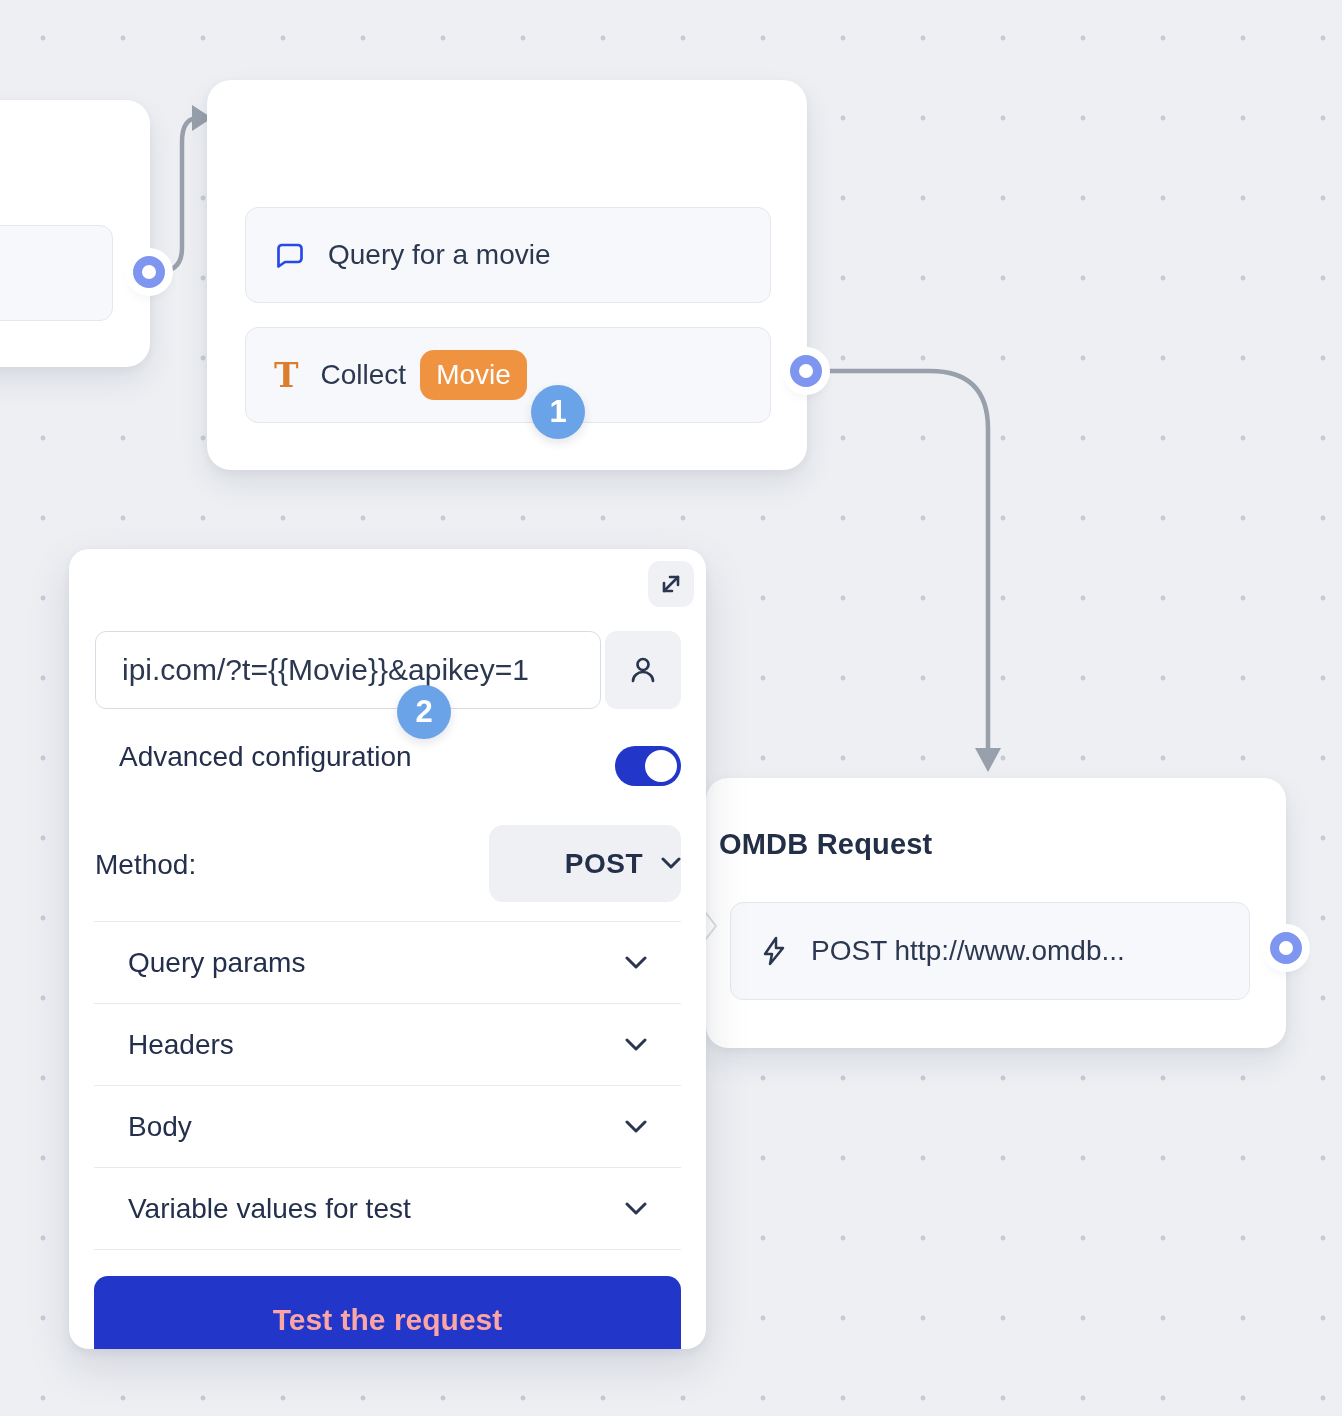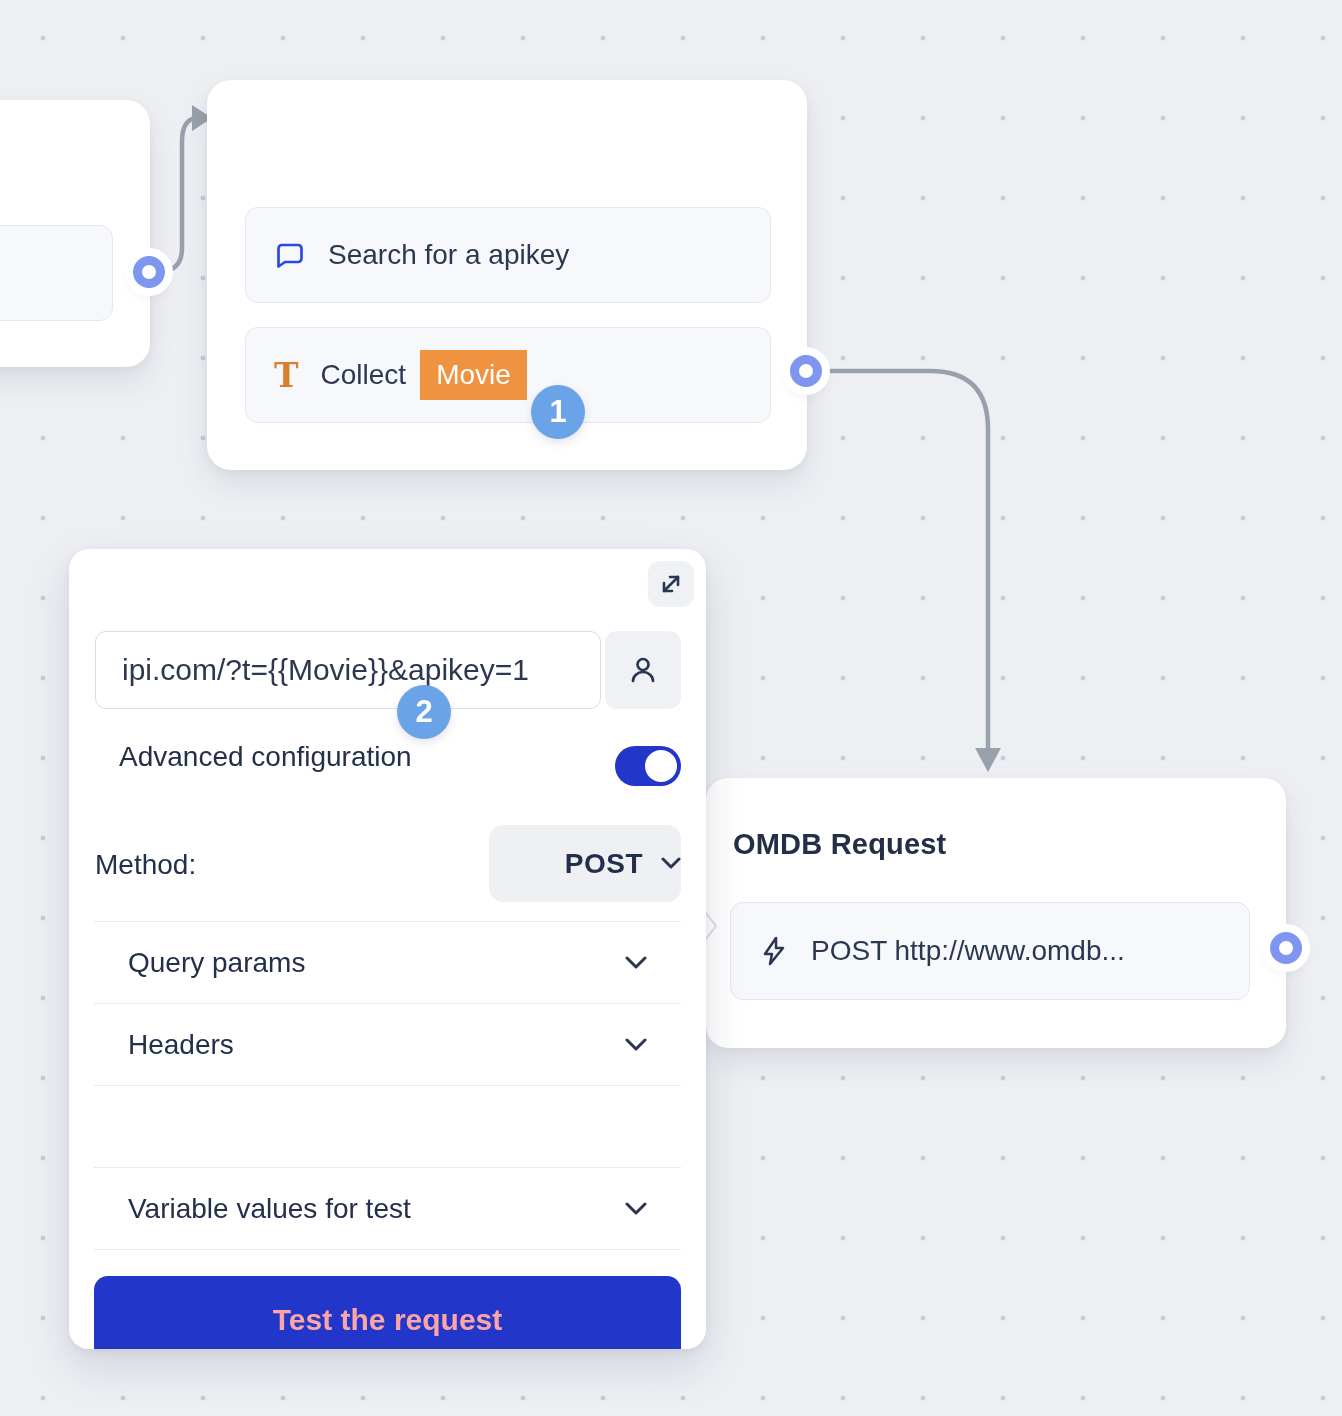--- a/index.html
+++ b/index.html
@@ -26,21 +26,21 @@
     box-shadow:0 14px 30px rgba(30,40,70,0.09), 0 3px 8px rgba(30,40,70,0.05);
   }
   .card-title { font-size:29px; font-weight:700; color:#232e47; letter-spacing:0.2px; }
   .step-row {
     position:absolute; background:#f7f8fb; border:1.5px solid #e4e7ed; border-radius:13px;
     display:flex; align-items:center; gap:22px; padding:0 28px;
   }
   .step-label { font-size:28px; color:#2c3850; white-space:nowrap; }
   .chip {
     display:inline-block; background:#ef9340; color:#ffffff; font-size:28px;
-    padding:7px 16px; border-radius:0; margin-left:14px; line-height:1.3;
+    padding:7px 16px; border-radius:14px; margin-left:14px; line-height:1.3;
   }
   .t-icon { font-family:"DejaVu Serif", serif; font-weight:700; font-size:33px; color:#db7f2e; line-height:1; }
 
   
   .port {
     position:absolute; z-index:20; width:14px; height:14px; background:#ffffff;
     border:9px solid #7e96f0; border-radius:50%;
     box-shadow:0 0 0 8px #ffffff, 0 6px 14px rgba(30,40,70,0.12);
     box-sizing:content-box;
   }
@@ -108,35 +108,35 @@
 </div>
 <div class="port" style="left:133px; top:256px;"></div>
 
 <div class="card" style="left:207px; top:80px; width:600px; height:390px;">
   <div class="card-title abs" style="left:50px; top:131px;">Movie search</div>
 
   <div class="step-row" style="left:38px; top:127px; width:526px; height:96px;">
     <svg width="32" height="32" viewBox="0 0 32 32" style="stroke:#2849e8; fill:none; stroke-width:2.7; stroke-linejoin:round; stroke-linecap:round;">
       <path d="M9 6 h15 a3.5 3.5 0 0 1 3.5 3.5 v10 a3.5 3.5 0 0 1 -3.5 3.5 h-13 l-6.5 4.5 v-18 a3.5 3.5 0 0 1 3.5 -3.5 z"></path>
     </svg>
-    <span class="step-label">Search for a apikey</span>
+    <span class="step-label">Query for a movie</span>
   </div>
 
   <div class="step-row" style="left:38px; top:247px; width:526px; height:96px;">
     <span class="t-icon">T</span>
     <span class="step-label">
       <span>Collect</span><span class="chip">Movie</span>
     </span>
   </div>
 </div>
 <div class="port" style="left:790px; top:355px;"></div>
 <div class="num-badge" style="left:531px; top:385px;">1</div>
 
 <div class="card" style="left:706px; top:778px; width:580px; height:270px; border-radius:22px;">
-  <div class="card-title abs" style="left:27px; top:50px;">OMDB Request</div>
+  <div class="card-title abs" style="left:13px; top:50px;">OMDB Request</div>
 
   <div class="step-row" style="left:24px; top:124px; width:520px; height:98px;">
     <svg width="30" height="32" viewBox="0 0 30 32" class="stroke-ic" style="stroke-width:2.5;">
       <path d="M17 3 L6 19 h7 l-2 10 L24 13 h-7 z"></path>
     </svg>
     <span class="step-label">POST http://www.omdb...</span>
   </div>
 
   <svg width="22" height="44" viewBox="0 0 22 44" style="position:absolute; left:-6px; top:126px;">
     <path d="M2 4 L16 22 L2 40" fill="#ffffff" stroke="#d9dde3" stroke-width="2" stroke-linejoin="round"></path>
@@ -189,20 +189,26 @@
   <div class="divider" style="top:454px;"></div>
 
   <div class="acc-row" style="top:455px;">
     <span class="panel-label">Headers</span>
     <svg width="22" height="14" viewBox="0 0 22 14" class="stroke-ic" style="stroke-width:3;">
       <polyline points="2,2 11,11 20,2"></polyline>
     </svg>
   </div>
   <div class="divider" style="top:536px;"></div>
 
+  <div class="acc-row" style="top:537px;">
+    <span class="panel-label">Body</span>
+    <svg width="22" height="14" viewBox="0 0 22 14" class="stroke-ic" style="stroke-width:3;">
+      <polyline points="2,2 11,11 20,2"></polyline>
+    </svg>
+  </div>
   <div class="divider" style="top:618px;"></div>
 
   <div class="acc-row" style="top:619px;">
     <span class="panel-label">Variable values for test</span>
     <svg width="22" height="14" viewBox="0 0 22 14" class="stroke-ic" style="stroke-width:3;">
       <polyline points="2,2 11,11 20,2"></polyline>
     </svg>
   </div>
   <div class="divider" style="top:700px;"></div>
 

